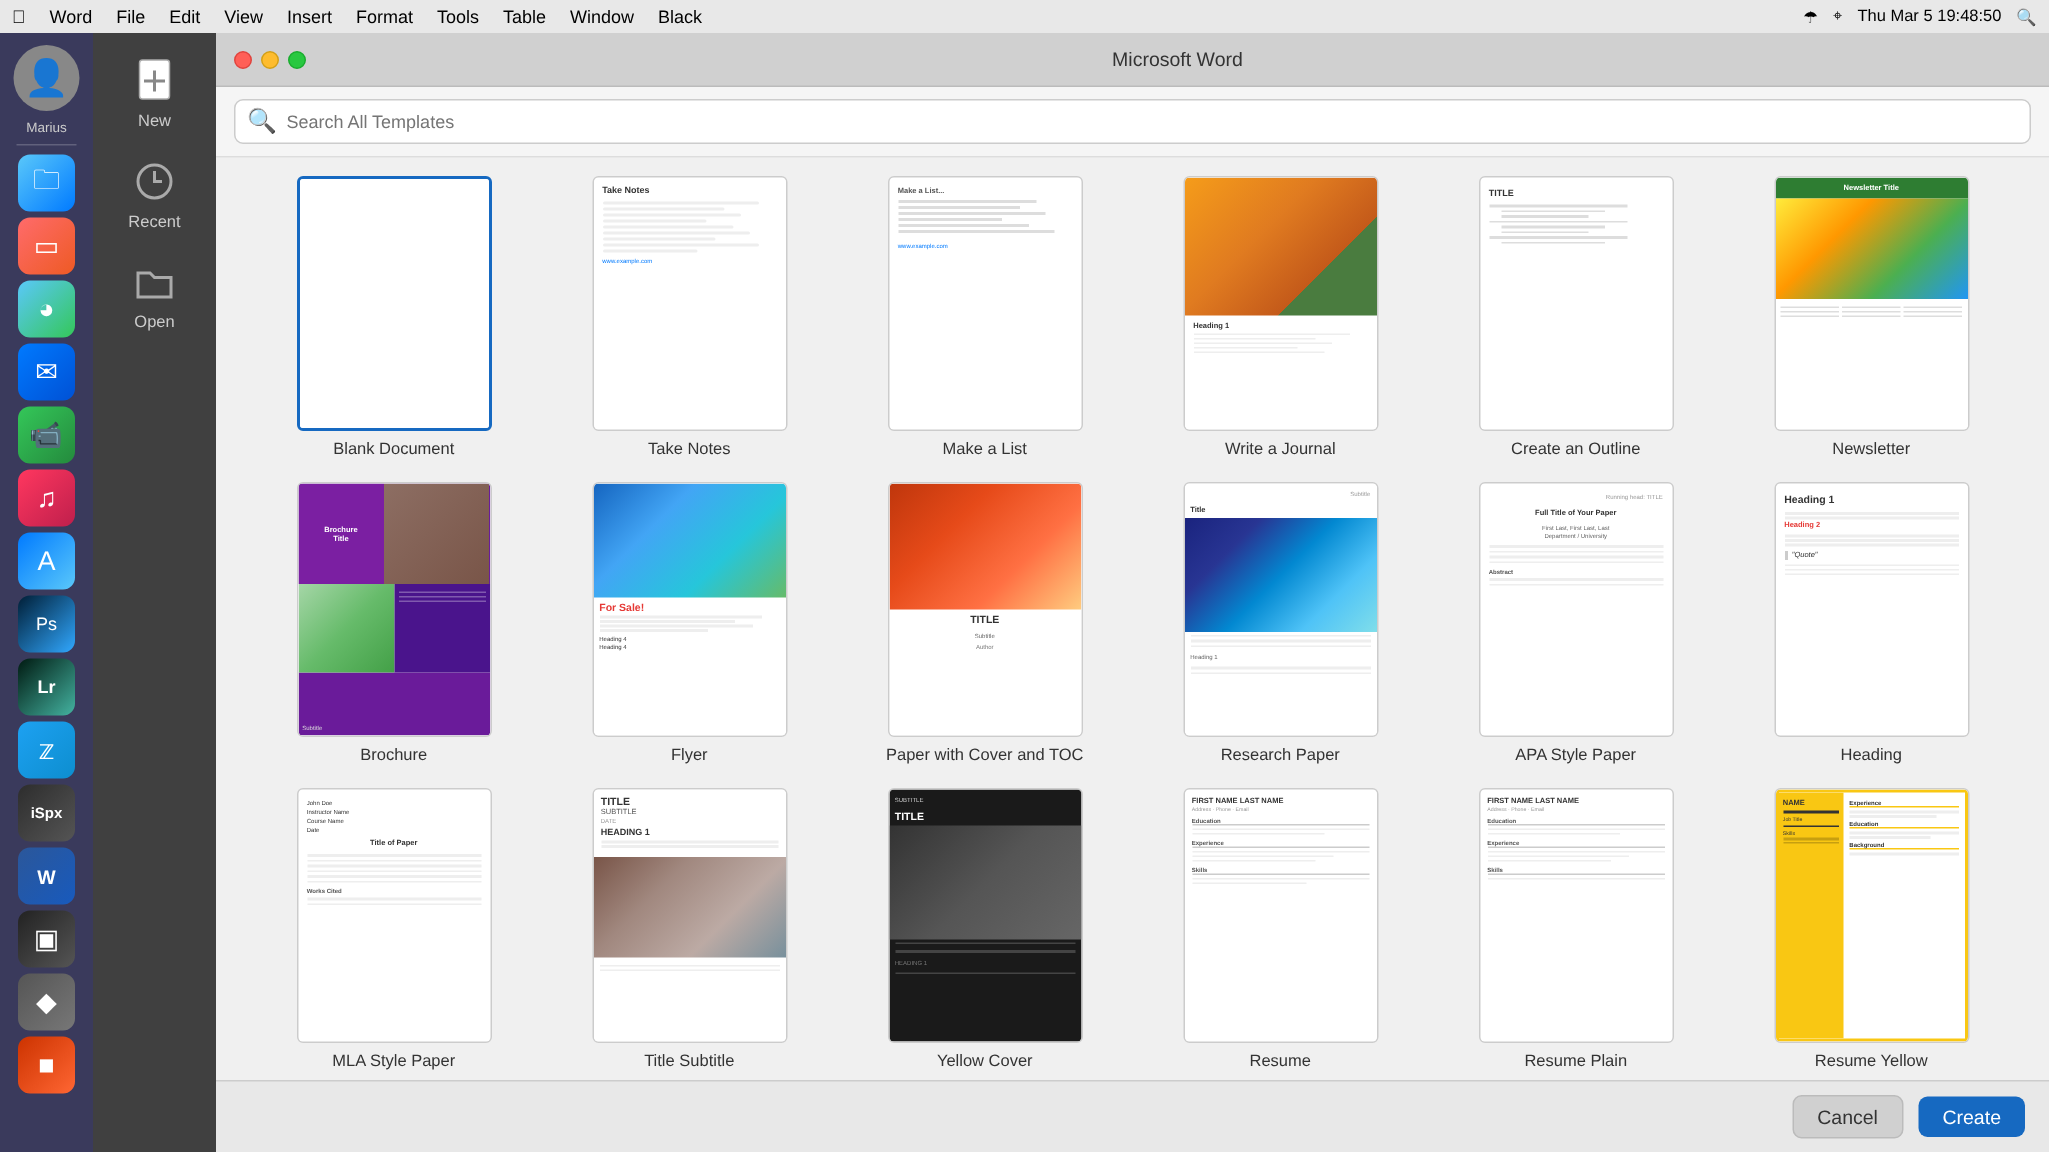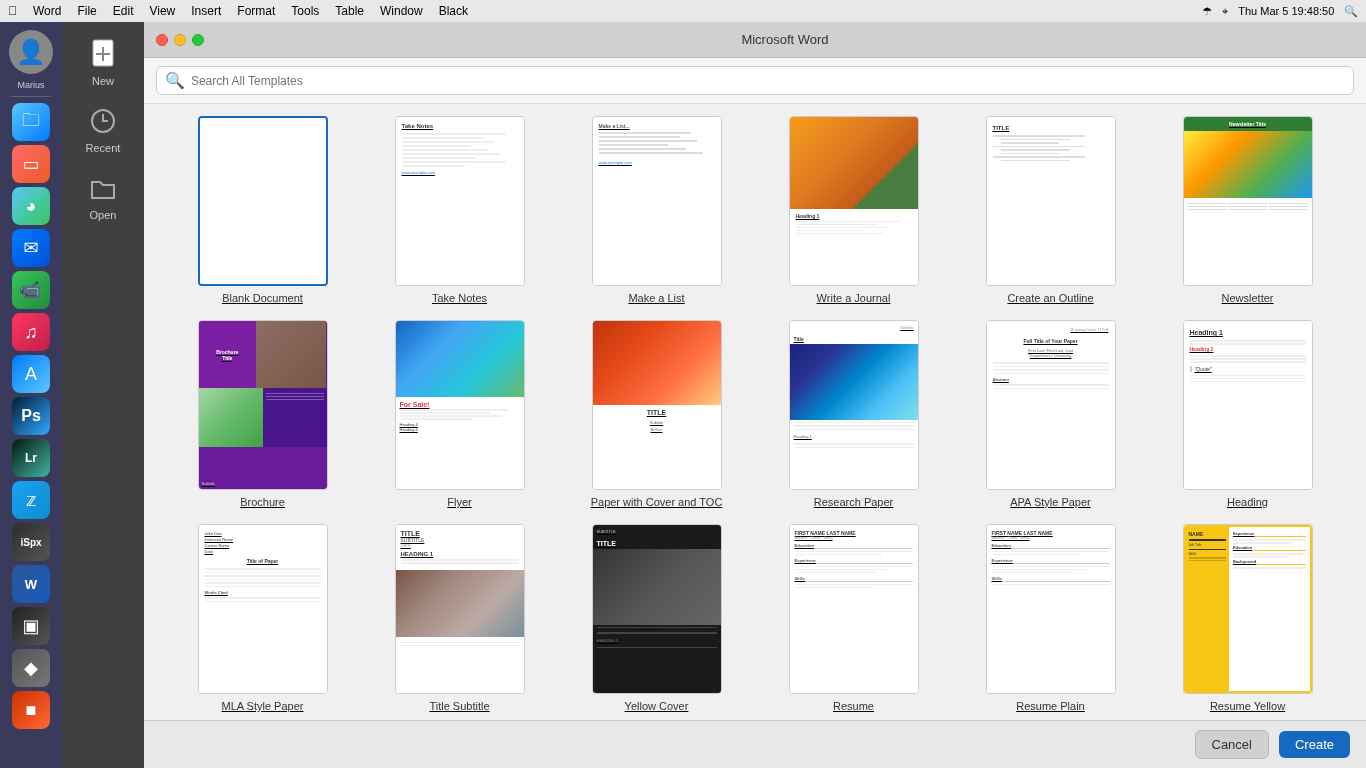--- a/index.html
+++ b/index.html
@@ -67,21 +67,21 @@
       color: white;
       flex-shrink: 0;
     }
     .dock-icon.finder { background: linear-gradient(135deg, #5ac8fa, #007aff); }
     .dock-icon.launchpad { background: linear-gradient(135deg, #ff6b6b, #ee5a24); }
     .dock-icon.safari { background: linear-gradient(135deg, #5ac8fa, #34c759); }
     .dock-icon.mail { background: linear-gradient(135deg, #007aff, #0051d5); }
     .dock-icon.facetime { background: linear-gradient(135deg, #34c759, #248a3d); }
     .dock-icon.music { background: linear-gradient(135deg, #ff375f, #bf1f4c); }
     .dock-icon.appstore { background: linear-gradient(135deg, #007aff, #5ac8fa); }
-    .dock-icon.ps { background: linear-gradient(135deg, #001e36, #31a8ff); font-size: 16px; font-weight: bold; }
+    .dock-icon.ps { background: linear-gradient(135deg, #001e36, #31a8ff); font-size: 12px; font-weight: normal; }
     .dock-icon.lr { background: linear-gradient(135deg, #001a11, #44b3a1); font-size: 12px; font-weight: bold; }
     .dock-icon.twitter { background: linear-gradient(135deg, #1da1f2, #0d8ecf); }
     .dock-icon.ispx { background: linear-gradient(135deg, #2d2d2d, #555); font-size: 10px; font-weight: bold; }
     .dock-icon.word { background: linear-gradient(135deg, #2b579a, #185abd); font-size: 13px; font-weight: bold; }
     .dock-icon.unity { background: linear-gradient(135deg, #222, #555); }
     .dock-icon.misc { background: linear-gradient(135deg, #555, #777); }
     .dock-icon.misc2 { background: linear-gradient(135deg, #cc3300, #ff6633); }
     .dock-divider {
       width: 40px;
       height: 1px;
@@ -205,21 +205,20 @@
       font-size: 12px;
       flex: 1;
       background: transparent;
     }
 
     
     .templates-scroll {
       flex: 1;
       overflow-y: auto;
       padding: 12px 28px;
-      text-decoration: underline;
     }
     .templates-grid {
       display: grid;
       grid-template-columns: repeat(6, 1fr);
       gap: 16px;
     }
     .template-item {
       display: flex;
       flex-direction: column;
       align-items: center;

